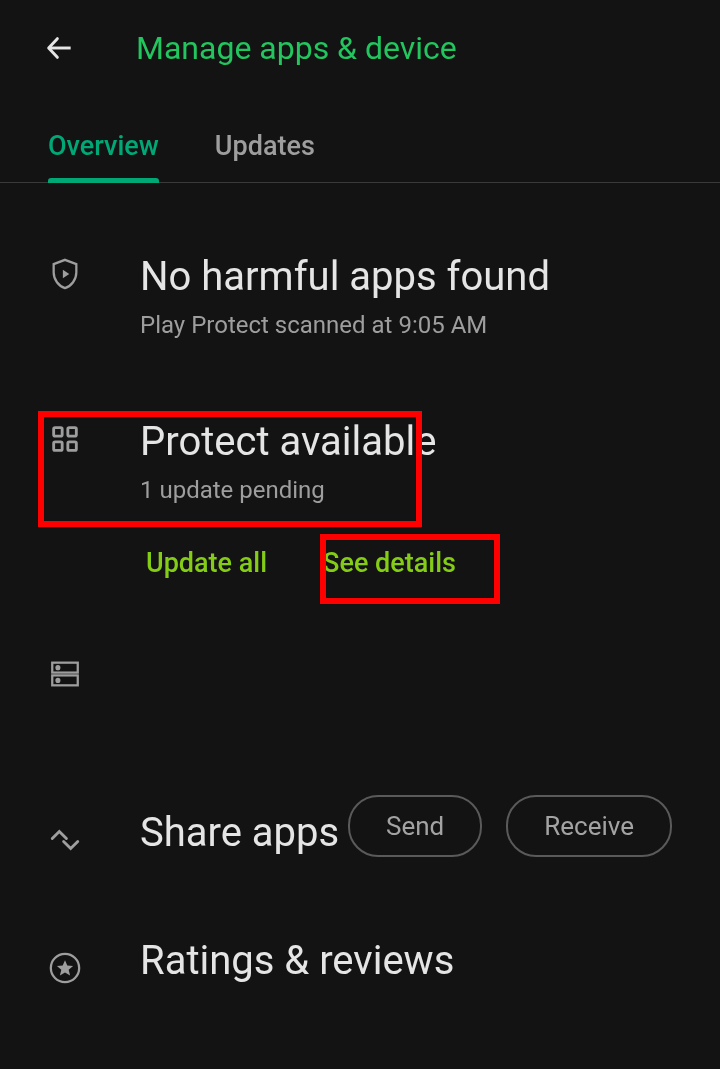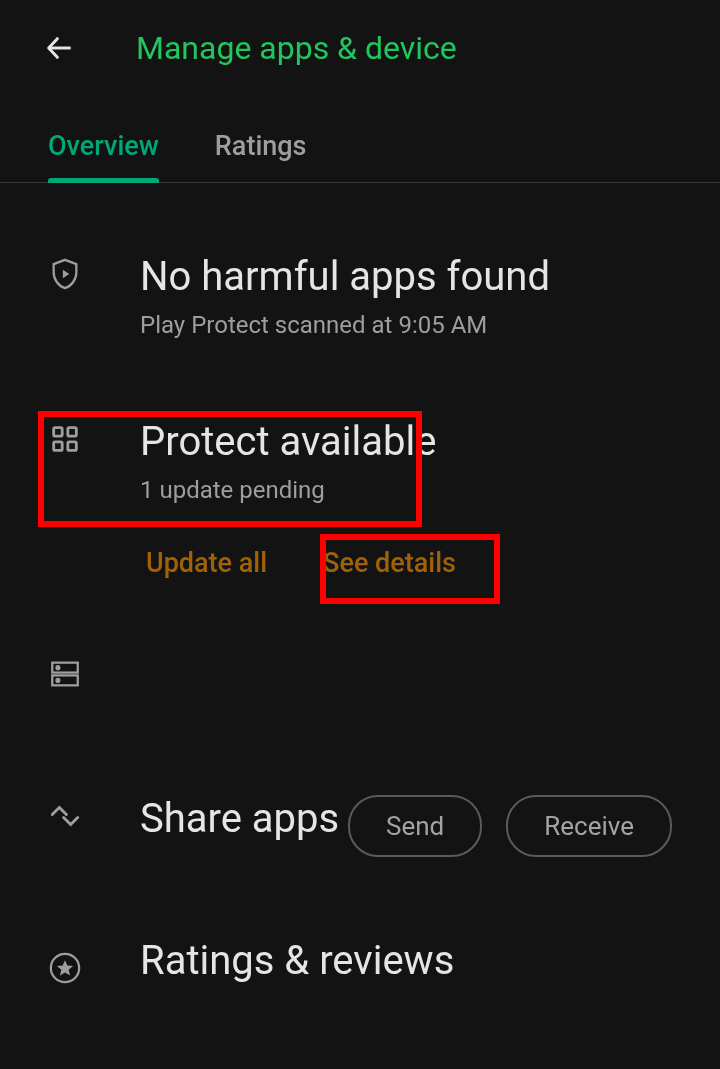--- a/index.html
+++ b/index.html
@@ -92,40 +92,40 @@
     line-height: 1.2;
   }
   .actions {
     display: flex;
     gap: 44px;
     margin-top: 38px;
     margin-left: 92px;
     margin-bottom: 20px;
   }
   .link-btn {
-    color: #a16207;
+    color: #84cc16;
     font-size: 27px;
     font-weight: 500;
     cursor: pointer;
     padding: 4px 6px;
   }
   .storage-bar {
     margin-top: 20px;
     height: 8px;
     background: #3e3e3e;
     position: relative;
   }
   .storage-fill {
     position: absolute;
     left: 0; top: 0; bottom: 0;
     background: #e5e5e5;
   }
   .share-row {
     display: flex;
-    align-items: flex-start;
+    align-items: flex-end;
     padding-top: 104px;
   }
   .share-row .row-title { flex: 0 0 auto; }
   .pill-buttons {
     display: flex;
     gap: 24px;
     margin-left: auto;
   }
   .pill {
     border: 2px solid #5a5a5a;
@@ -154,21 +154,21 @@
     <svg viewBox="0 0 24 24" fill="none" stroke="#e5e5e5" stroke-width="2.2">
       <line x1="20" y1="12" x2="4" y2="12"></line>
       <polyline points="10,5 3.5,12 10,19" stroke-linecap="round" stroke-linejoin="round"></polyline>
     </svg>
   </div>
   <div class="header-title">Manage apps &amp; device</div>
 </div>
 
 <div class="tabs">
   <div class="tab active">Overview</div>
-  <div class="tab">Ratings</div>
+  <div class="tab">Updates</div>
 </div>
 
 <div class="content">
 
   <div class="row" style="padding-top:70px;">
     <div class="icon-col">
       <svg viewBox="0 0 24 24" fill="none" stroke="#9e9e9e" stroke-width="1.6">
         <path d="M12 2 L20 5 V11 C20 16 16.5 20.5 12 22 C7.5 20.5 4 16 4 11 V5 Z"></path>
         <polygon points="10.5,9 15,12 10.5,15" fill="#9e9e9e" stroke="none"></polygon>
       </svg>

